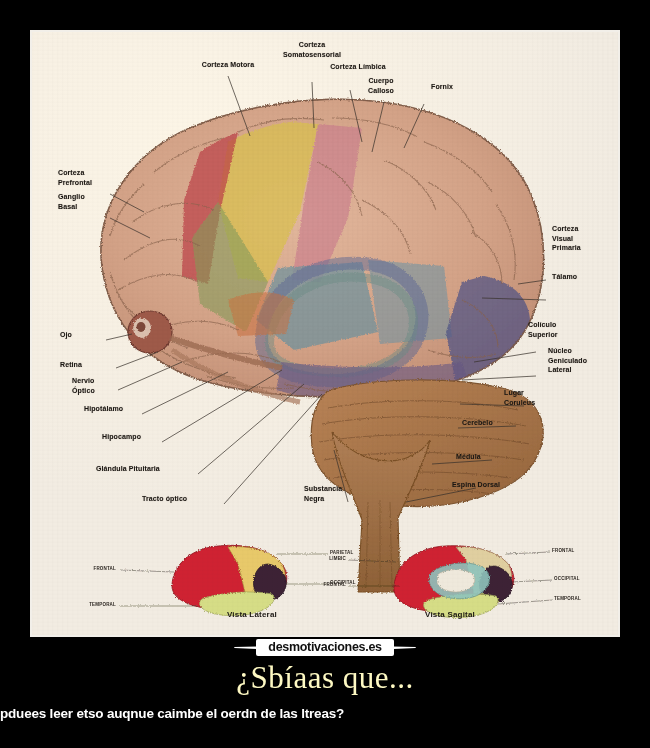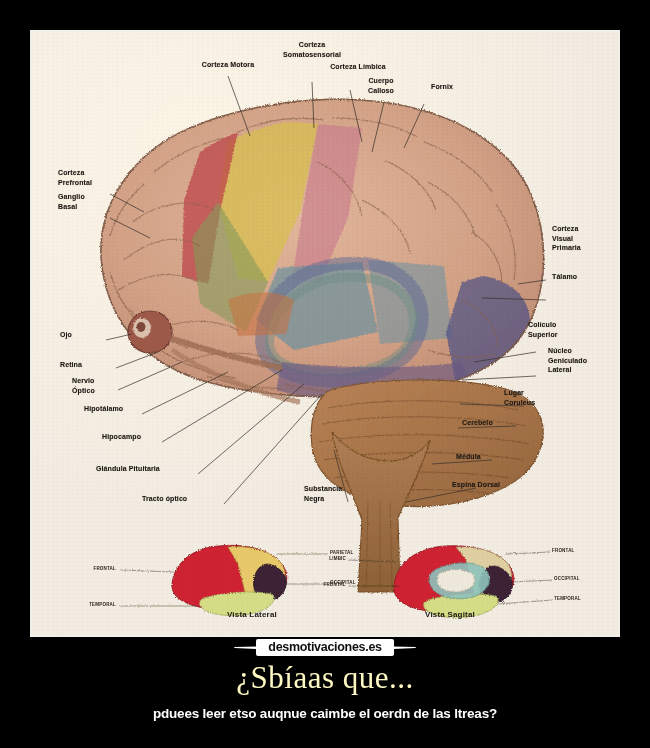--- a/index.html
+++ b/index.html
@@ -132,21 +132,20 @@
     font-family: "Liberation Serif", serif;
     font-size: 31px;
     font-weight: normal;
     letter-spacing: 0.5px;
   }
   #caption-sub {
     position: absolute;
     left: 0;
     right: 0;
     top: 706px;
-    text-align: center;
     color: #ffffff;
     font-family: "Liberation Sans", sans-serif;
     font-size: 13.5px;
     font-weight: bold;
     letter-spacing: -0.2px;
   }
 </style>
 </head>
 <body>
 

